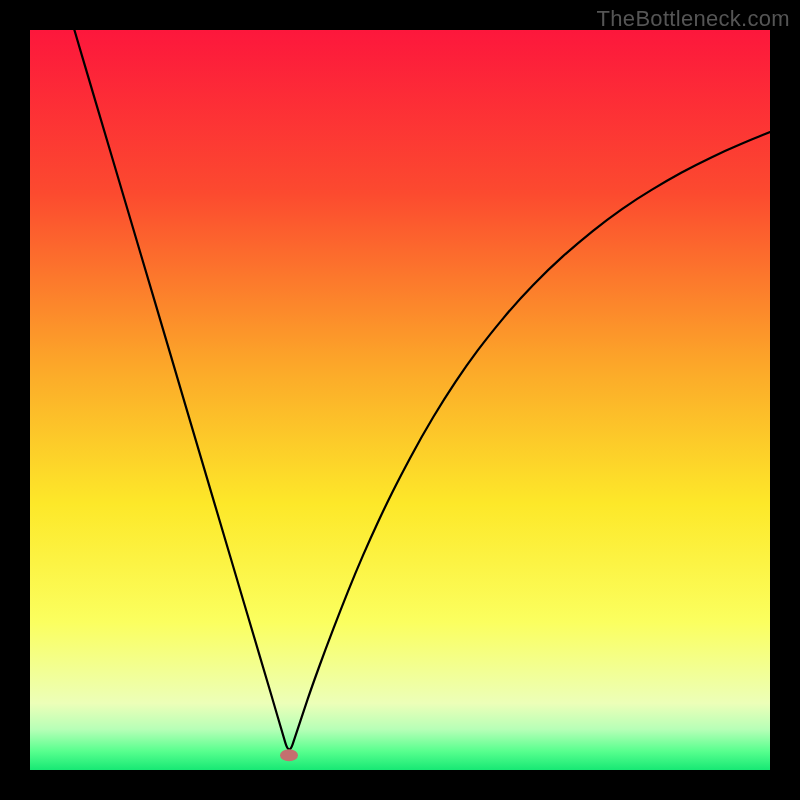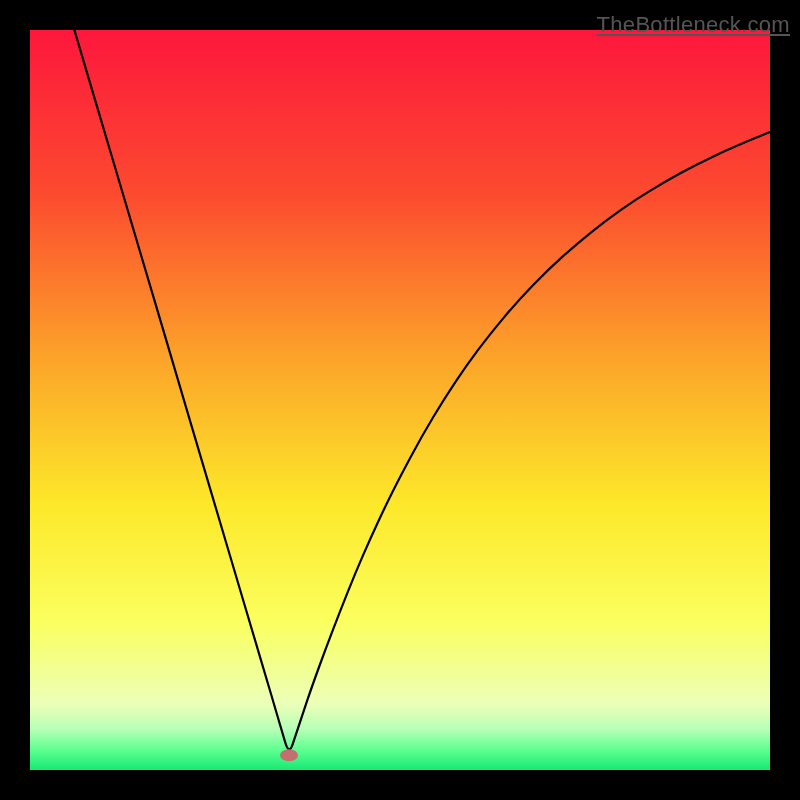--- a/index.html
+++ b/index.html
@@ -14,28 +14,27 @@
   .frame {
     position: absolute;
     left: 0;
     top: 0;
     width: 800px;
     height: 800px;
     background: #000;
   }
   .watermark {
     position: absolute;
-    top: 12px;
+    top: 6px;
     right: 10px;
     color: #555;
     font-size: 22px;
     font-weight: 500;
     letter-spacing: 0.3px;
     z-index: 4;
-    text-decoration: underline;
   }
   .plot {
     position: absolute;
     left: 30px;
     top: 30px;
     width: 740px;
     height: 740px;
     display: block;
     z-index: 2;
   }

